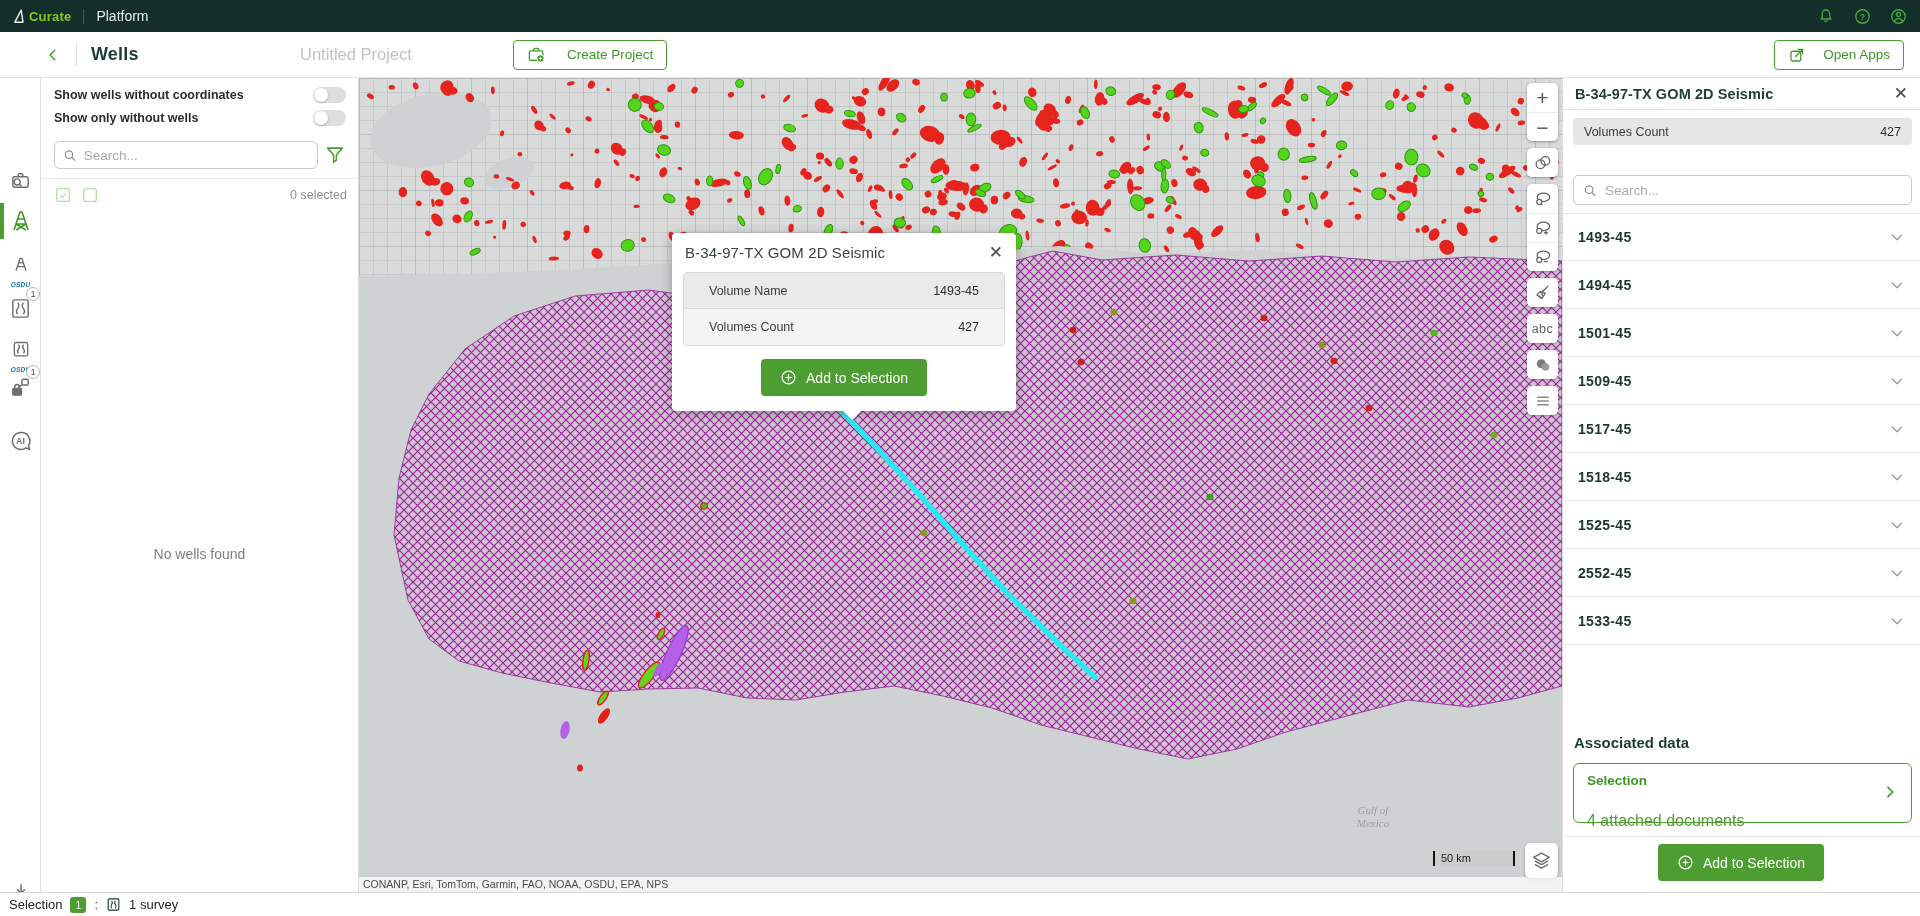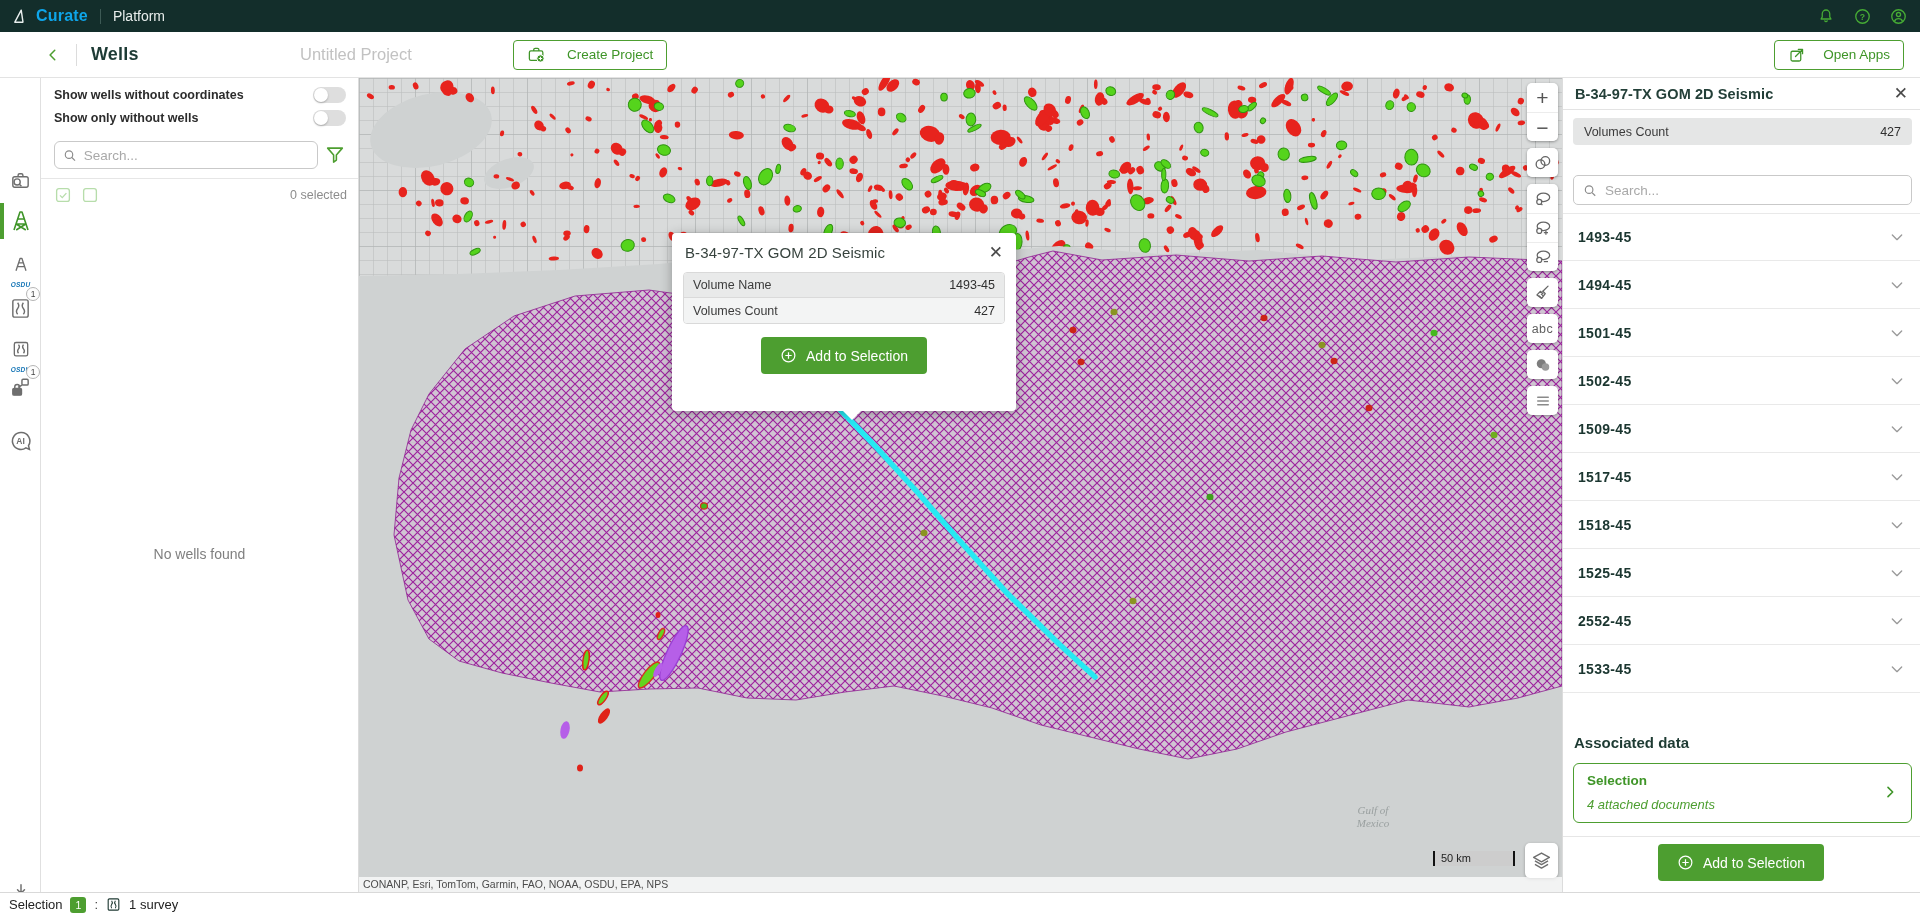--- a/index.html
+++ b/index.html
@@ -2,21 +2,21 @@
 <html><head>
 <meta charset="utf-8">
 <style>
   * { margin:0; padding:0; box-sizing:border-box; }
   html,body { width:1920px; height:916px; overflow:hidden; background:#fff;
     font-family:"Liberation Sans", sans-serif; }
 
   
   .topbar { position:absolute; left:0; top:0; width:1920px; height:32px;
     background:#132e2b; display:flex; align-items:center; padding:0 12px; z-index:50; }
-  .topbar .brand { color:#0ea5e9; font-size:16px; font-weight:bold; margin-left:7px; letter-spacing:.2px; }
+  .topbar .brand { color:#84cc16; font-size:13px; font-weight:bold; letter-spacing:.2px; }
   .tb-div { width:1px; height:15px; background:#3d5a55; margin:0 12px; }
   .topbar .section { color:#e8edec; font-size:14px; }
   .tb-right { margin-left:auto; display:flex; align-items:center; gap:16px; }
   .tb-icon { width:20px; height:20px; display:flex; align-items:center; justify-content:center; cursor:pointer; }
 
   
   .header { position:absolute; left:0; top:32px; width:1920px; height:46px; background:#fff;
     border-bottom:1px solid #e3e3e3; display:flex; align-items:center; z-index:40; }
   .back-btn { width:30px; height:30px; margin-left:38px; display:flex; align-items:center; justify-content:center; cursor:pointer; }
   .hdr-div { width:1px; height:22px; background:#dcdcdc; margin:0 14px 0 8px; }
@@ -81,21 +81,21 @@
 
   
   .popup { position:absolute; left:313px; top:155px; width:344px; height:178px; background:#fff; border-radius:4px;
     box-shadow:0 2px 12px rgba(0,0,0,.3); z-index:20; }
   .popup::after { content:""; position:absolute; left:170px; bottom:-9px; border-left:10px solid transparent;
     border-right:10px solid transparent; border-top:10px solid #fff; }
   .popup-title-row { display:flex; align-items:center; padding:11px 13px 9px 13px; }
   .popup-title { font-size:15px; color:#37433e; font-weight:500; letter-spacing:.1px; }
   .popup-close { margin-left:auto; font-size:17px; color:#4a4a4a; cursor:pointer; line-height:1; }
   .popup-table { margin:2px 11px 0 11px; border:1px solid #d9d9d9; border-radius:4px; overflow:hidden; }
-  .popup-tr { display:flex; align-items:center; height:25px; padding:0 9px; font-size:12.5px; }
+  .popup-tr { display:flex; align-items:center; height:36px; padding:0 25px; font-size:12.5px; }
   .popup-tr:first-child { background:#e9eaea; border-bottom:1px solid #dadada; }
   .popup-tr:last-child { background:#f3f4f4; }
   .popup-tr .k { color:#3c3c3c; }
   .popup-tr .v { margin-left:auto; color:#2f2f2f; }
   .popup-btn-row { display:flex; justify-content:center; margin-top:13px; }
   .green-btn { height:37px; background:#4d9e30; border:none; border-radius:4px; color:#fff; font-size:14px;
     display:flex; align-items:center; gap:9px; padding:0 19px; cursor:pointer; font-family:"Liberation Sans",sans-serif; }
 
   
   .rpanel { position:absolute; left:1562px; top:78px; width:358px; height:814px; background:#fff;
@@ -116,21 +116,21 @@
   .vol-list { position:absolute; left:0; right:0; top:135px; }
   .vol-row { height:48px; border-bottom:1px solid #e9e9e9; display:flex; align-items:center;
     padding:0 15px; cursor:pointer; }
   .vol-row:first-child { border-top:1px solid #e9e9e9; }
   .vol-label { font-size:14px; font-weight:bold; color:#1b3630; letter-spacing:.3px; }
   .vol-row svg { margin-left:auto; }
   .assoc-title { position:absolute; left:11px; top:656px; font-size:15px; font-weight:bold; color:#1e3b33; }
   .doc-card { position:absolute; left:10px; right:8px; top:685px; height:60px; border:1px solid #4d9e30;
     border-radius:6px; padding:9px 13px; cursor:pointer; background:#fff; }
   .doc-card .t { font-size:13.5px; font-weight:bold; color:#3f9528; }
-  .doc-card .s { font-size:13px; color:#4d9e30; margin-top:9px;font-style:italic; }
+  .doc-card .s { font-size:16px; color:#4d9e30; margin-top:24px; }
   .doc-chev { position:absolute; right:13px; top:20px; }
   .rp-footer-div { position:absolute; left:0; right:0; top:758px; height:1px; background:#e6e6e6; }
   .rp-add { position:absolute; left:95px; top:766px; }
 
   
   .statusbar { position:absolute; left:0; bottom:0; width:1920px; height:24px; background:#fff;
     border-top:1px solid #d9d9d9; display:flex; align-items:center; padding:0 9px; gap:8px; z-index:60; }
   .sb-label { font-size:13px; color:#222; font-weight:500; }
   .sb-badge { width:16px; height:16px; border-radius:3px; background:#4d9e30; color:#fff; font-size:10.5px;
     display:flex; align-items:center; justify-content:center; }
@@ -949,26 +949,20 @@
           <path d="M5 9 L12 16 L19 9"></path>
         </svg>
       </div>
       <div class="vol-row">
         <span class="vol-label">1501-45</span>
         <svg width="16" height="16" viewBox="0 0 24 24" fill="none" stroke="#9a9a9a" stroke-width="2" stroke-linecap="round" stroke-linejoin="round">
           <path d="M5 9 L12 16 L19 9"></path>
         </svg>
       </div>
       <div class="vol-row">
-        <span class="vol-label">1502-45</span>
-        <svg width="16" height="16" viewBox="0 0 24 24" fill="none" stroke="#9a9a9a" stroke-width="2" stroke-linecap="round" stroke-linejoin="round">
-          <path d="M5 9 L12 16 L19 9"></path>
-        </svg>
-      </div>
-      <div class="vol-row">
         <span class="vol-label">1509-45</span>
         <svg width="16" height="16" viewBox="0 0 24 24" fill="none" stroke="#9a9a9a" stroke-width="2" stroke-linecap="round" stroke-linejoin="round">
           <path d="M5 9 L12 16 L19 9"></path>
         </svg>
       </div>
       <div class="vol-row">
         <span class="vol-label">1517-45</span>
         <svg width="16" height="16" viewBox="0 0 24 24" fill="none" stroke="#9a9a9a" stroke-width="2" stroke-linecap="round" stroke-linejoin="round">
           <path d="M5 9 L12 16 L19 9"></path>
         </svg>

